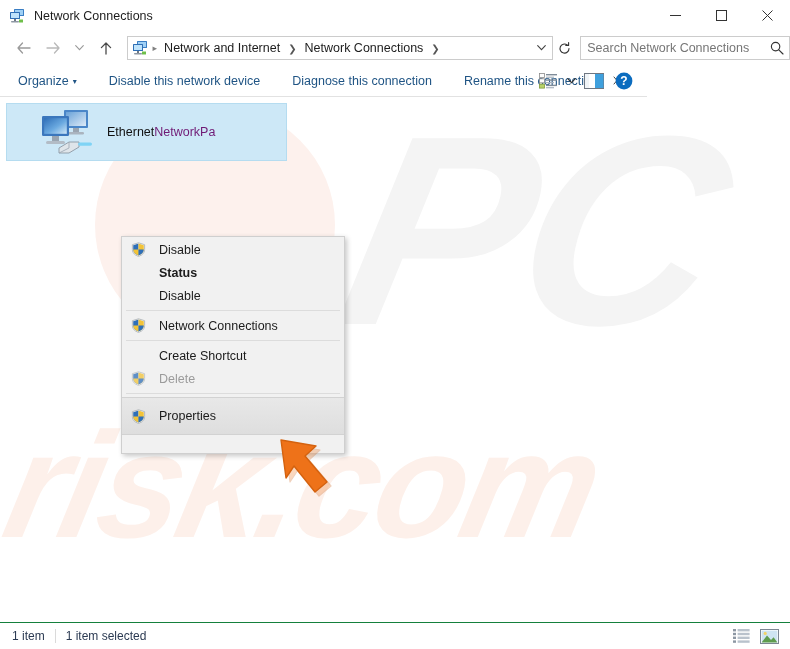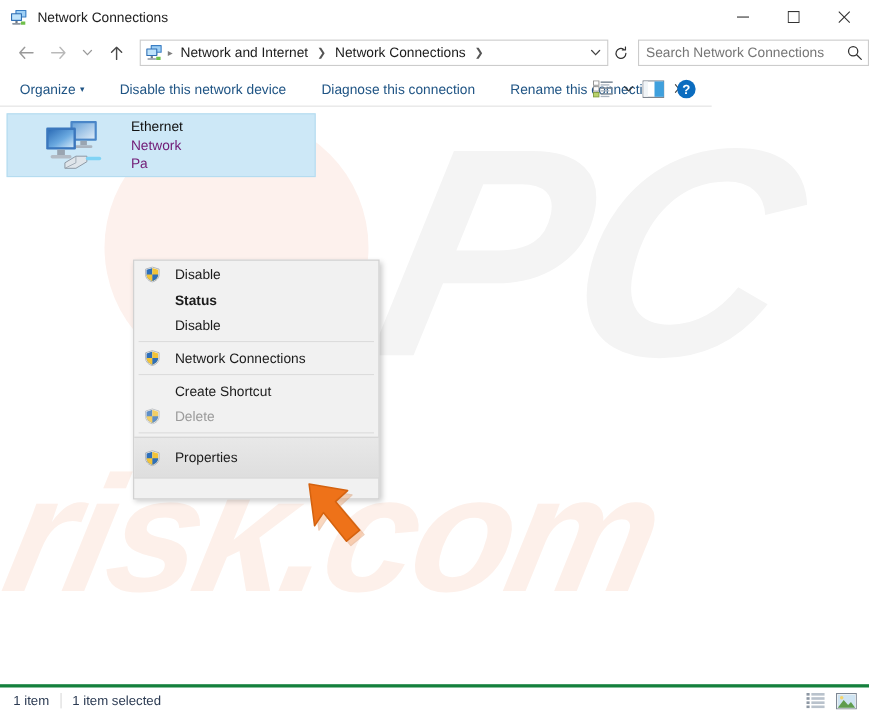--- a/index.html
+++ b/index.html
@@ -249,23 +249,23 @@
     display: flex;
     align-items: center;
   }
   #eth-icon {
     margin-left: 32px;
     width: 56px; height: 48px;
     position: relative;
     flex: 0 0 auto;
   }
   #eth-texts {
-    margin-left: 24px;
-    display: flex;
-    flex-direction: column;
+    margin-left: 12px;
+    display: flex;
+    flex-direction: row;
     justify-content: center;
   }
   #eth-name {
     font-size: 12.5px;
     color: #111;
     line-height: 17px;
   }
   #eth-sub1, #eth-sub2 {
     font-size: 12.5px;
     color: #701a75;
@@ -328,21 +328,21 @@
     pointer-events: none;
   }
 
   
   #statusbar {
     position: absolute;
     left: 0; top: 622px;
     width: 790px;
     height: 27px;
     background: #ffffff;
-    border-top: 3px solid #15803d;
+    border-top: 1px solid #15803d;
     display: flex;
     align-items: center;
     z-index: 30;
   }
   #status-count {
     margin-left: 12px;
     font-size: 12px;
     color: #2b3a52;
   }
   #status-div {

